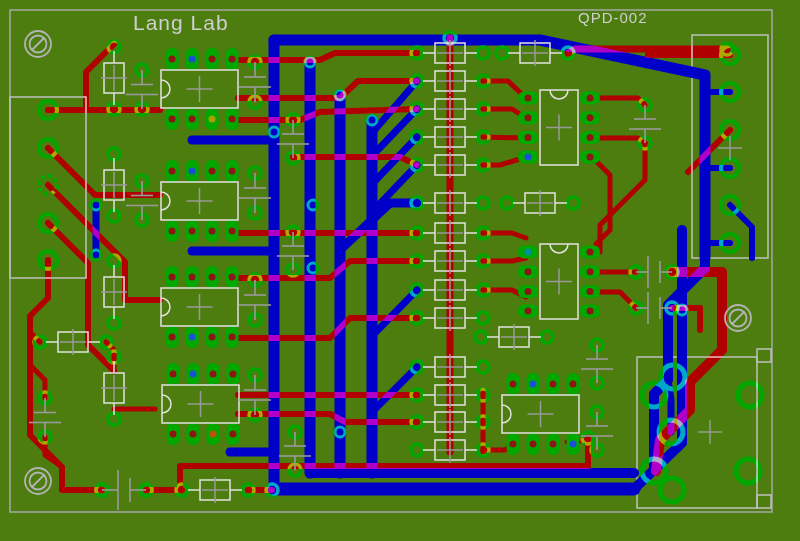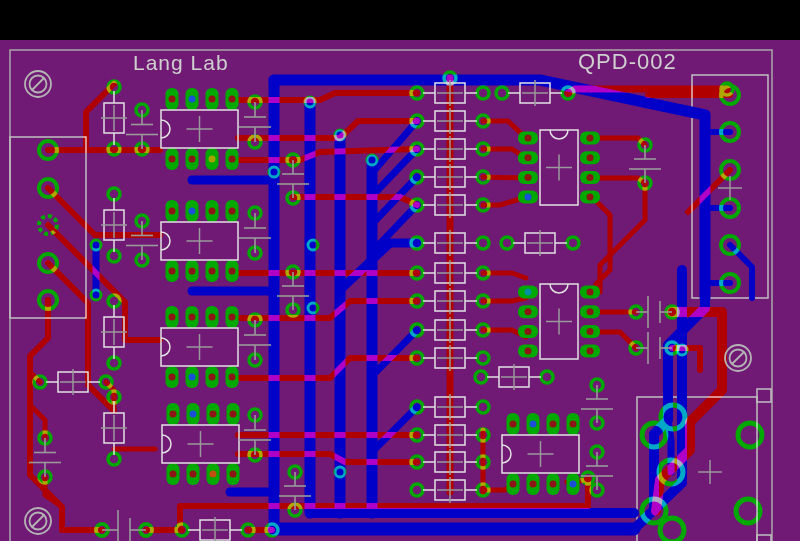--- a/index.html
+++ b/index.html
@@ -1,23 +1,23 @@
 <!DOCTYPE html>
 <html><head>
 <meta charset="utf-8">
 <style>
   html,body{margin:0;padding:0;background:#000;}
   body{width:800px;height:541px;position:relative;overflow:hidden;
        font-family:"Liberation Sans", sans-serif;}
-  #viewport{position:absolute;inset:0;background:#701a75;margin-top:40px;}
+  #viewport{position:absolute;inset:0;background:#4d7c0f;}
   svg{position:absolute;left:0;top:0;isolation:isolate;}
   .board-label{position:absolute;color:#cfcfcf;letter-spacing:1px;
        font-family:"Liberation Sans", sans-serif;white-space:pre;}
   #label-left{left:133px;top:11px;font-size:21px;}
-  #label-right{left:578px;top:9px;font-size:22px;}
+  #label-right{left:578px;top:9px;font-size:15px;}
 </style>
 </head>
 <body>
 
 <div id="viewport">
   <svg id="pcb" width="800" height="541" viewBox="0 0 800 541">
       <g>
         <rect x="10" y="10" width="762" height="502" fill="none" stroke="#a8a8a8" stroke-width="1.5"></rect>
         <rect x="10" y="97" width="76" height="181" fill="none" stroke="#c0c0c0" stroke-width="1.5"></rect>
         <rect x="692" y="35" width="76" height="223" fill="none" stroke="#c0c0c0" stroke-width="1.5"></rect>

